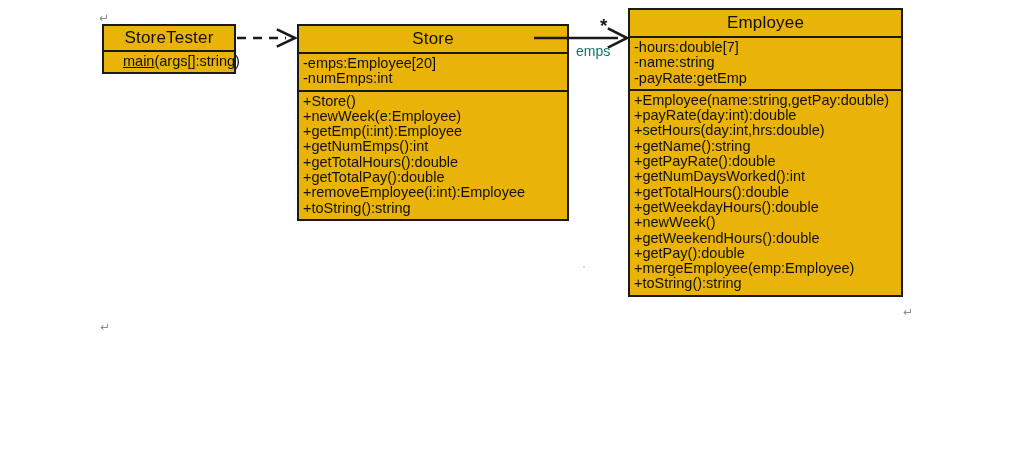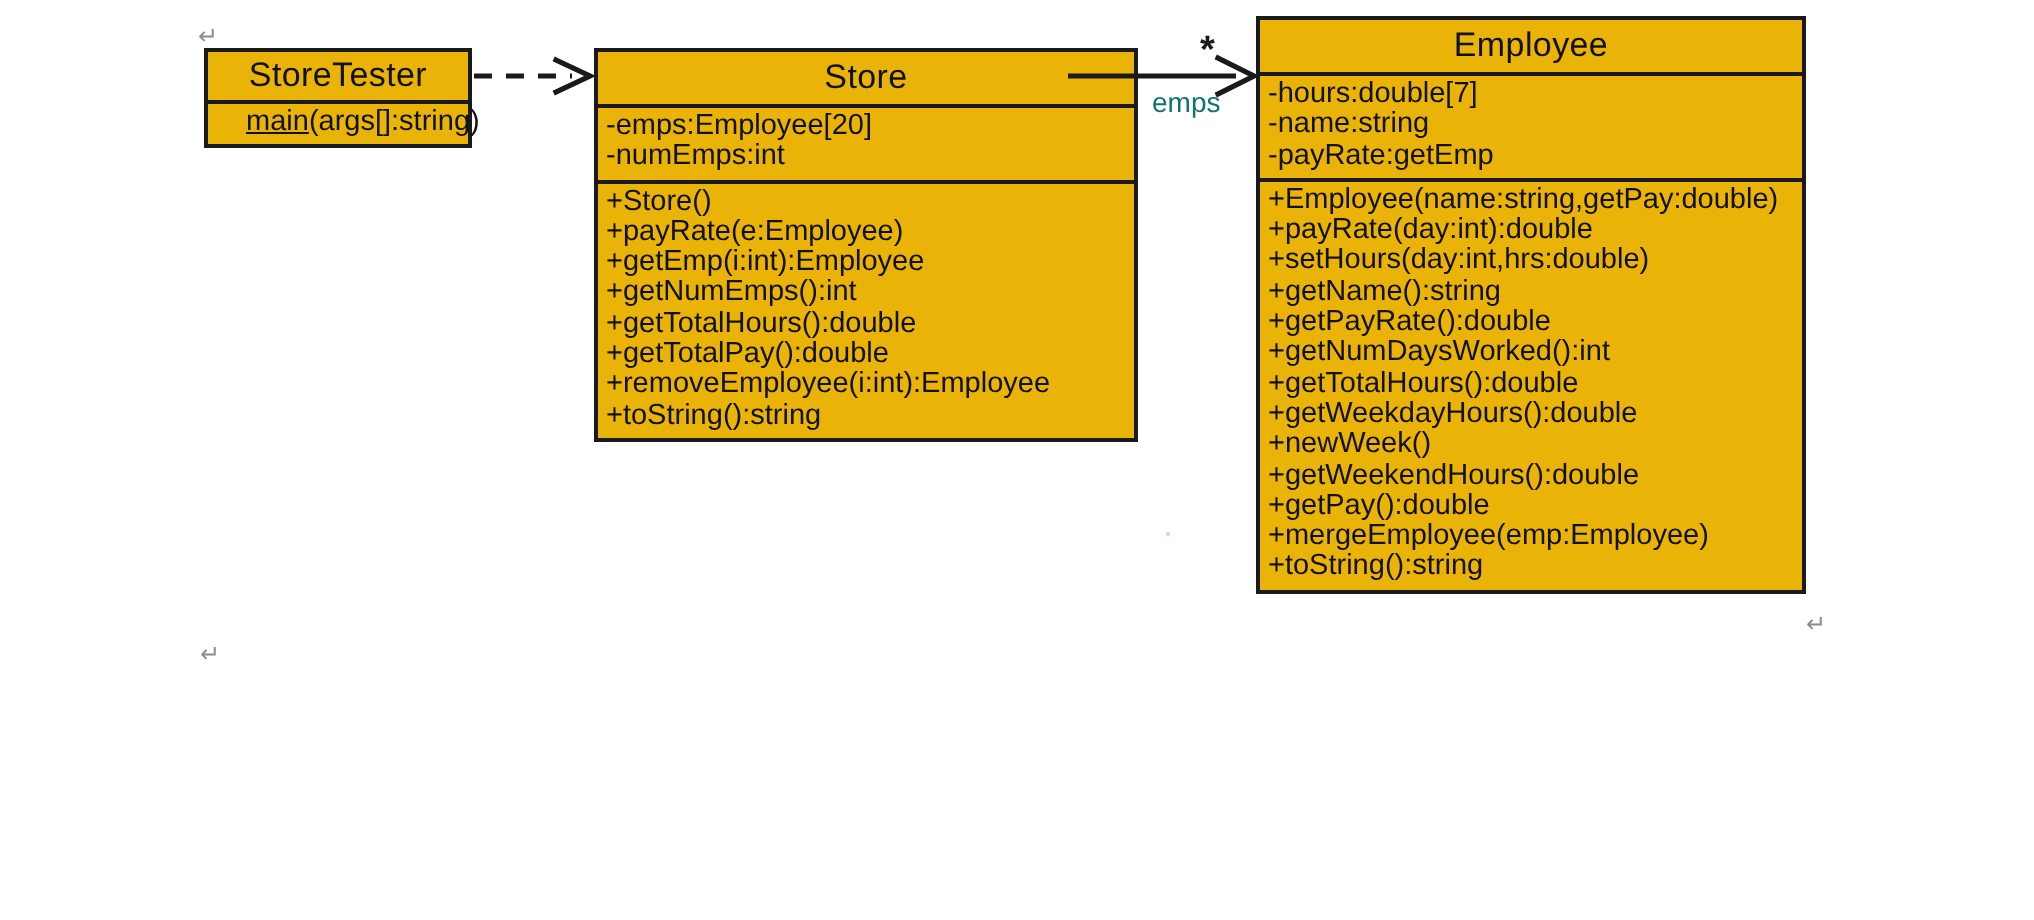--- a/index.html
+++ b/index.html
@@ -131,21 +131,21 @@
   </div>
 
   <div class="uml-class" id="class-store">
     <div class="uml-title">Store</div>
     <div class="uml-compartment uml-attrs">
       <div class="uml-row">-emps:Employee[20]</div>
       <div class="uml-row">-numEmps:int</div>
     </div>
     <div class="uml-compartment">
       <div class="uml-row">+Store()</div>
-      <div class="uml-row">+payRate(e:Employee)</div>
+      <div class="uml-row">+newWeek(e:Employee)</div>
       <div class="uml-row">+getEmp(i:int):Employee</div>
       <div class="uml-row">+getNumEmps():int</div>
       <div class="uml-row">+getTotalHours():double</div>
       <div class="uml-row">+getTotalPay():double</div>
       <div class="uml-row">+removeEmployee(i:int):Employee</div>
       <div class="uml-row">+toString():string</div>
     </div>
   </div>
 
   <div class="uml-class" id="class-employee">

